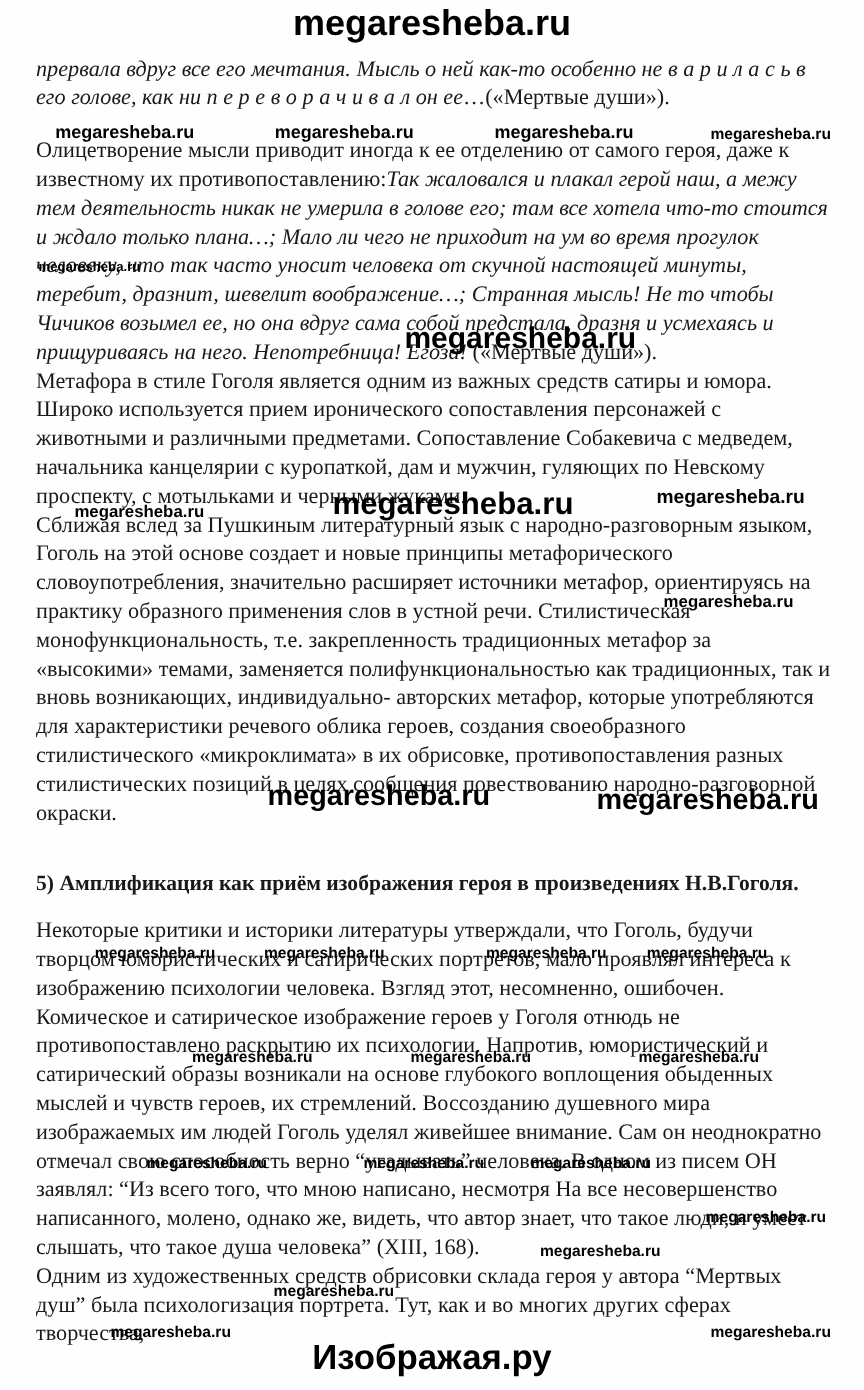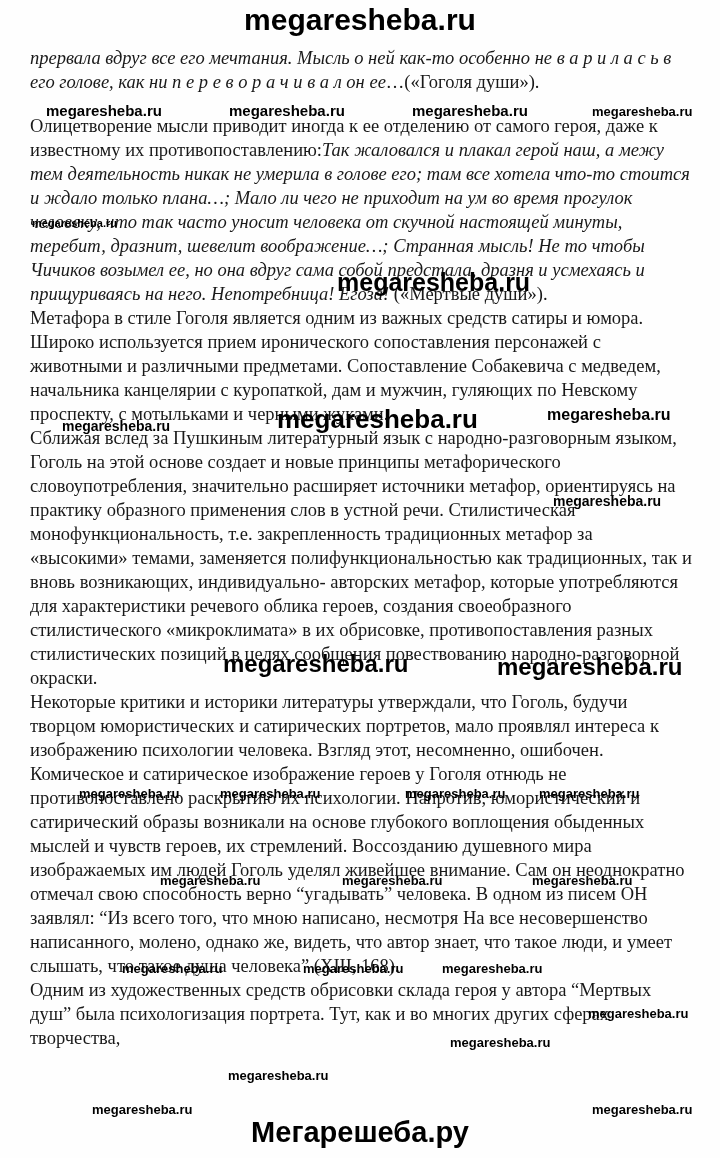--- a/index.html
+++ b/index.html
@@ -36,24 +36,25 @@
     color:#000; white-space:nowrap; line-height:1;
   }
 </style>
 </head>
 <body>
 
 <div class="page">
   <div class="header-wm">megaresheba.ru</div>
 
   <div class="text-col" id="text-col">
-      <p class="para"><span class="it">прервала вдруг все его мечтания. Мысль о ней как-то особенно не  в&nbsp;а&nbsp;р&nbsp;и&nbsp;л&nbsp;а&nbsp;с&nbsp;ь  в его голове, как ни  п&nbsp;е&nbsp;р&nbsp;е&nbsp;в&nbsp;о&nbsp;р&nbsp;а&nbsp;ч&nbsp;и&nbsp;в&nbsp;а&nbsp;л   он ее</span><span>…(«Гоголя души»).</span></p>
+      <p class="para"><span class="it">прервала вдруг все его мечтания. Мысль о ней как-то особенно не  в&nbsp;а&nbsp;р&nbsp;и&nbsp;л&nbsp;а&nbsp;с&nbsp;ь  в его голове, как ни  п&nbsp;е&nbsp;р&nbsp;е&nbsp;в&nbsp;о&nbsp;р&nbsp;а&nbsp;ч&nbsp;и&nbsp;в&nbsp;а&nbsp;л   он ее</span><span>…(«Мертвые души»).</span></p>
       <p class="para m-sm"><span>Олицетворение мысли приводит иногда к ее отделению от самого героя, даже к известному их противопоставлению:</span><span class="it">Так жаловался и плакал герой наш, а межу тем деятельность никак не умерила в голове его; там все хотела что-то стоится и ждало только плана…; Мало ли чего не приходит на ум во время прогулок человеку, что так часто уносит человека от скучной настоящей минуты, теребит, дразнит, шевелит воображение…; Странная мысль! Не то чтобы Чичиков возымел ее, но она вдруг сама собой предстала, дразня и усмехаясь и прищуриваясь на него. Непотребница! Егоза!</span><span> («Мертвые души»).</span></p>
       <p class="para"><span>Метафора в стиле Гоголя является одним из важных средств сатиры и юмора. Широко используется прием иронического сопоставления персонажей с животными и различными предметами. Сопоставление Собакевича с медведем, начальника канцелярии с куропаткой, дам и мужчин, гуляющих по Невскому проспекту, с мотыльками и черными жуками.</span></p>
       <p class="para"><span>Сближая вслед за Пушкиным литературный язык с народно-разговорным языком, Гоголь на этой основе создает и новые принципы метафорического словоупотребления, значительно расширяет источники метафор, ориентируясь на практику образного применения слов в устной речи. Стилистическая монофункциональность, т.е. закрепленность традиционных метафор за «высокими» темами, заменяется полифункциональностью как традиционных, так и вновь возникающих, индивидуально- авторских метафор, которые употребляются для характеристики речевого облика героев, создания своеобразного стилистического «микроклимата» в их обрисовке, противопоставления разных стилистических позиций  в целях сообщения повествованию народно-разговорной окраски.</span></p>
+      <p class="para m-heading"><span>5) Амплификация как приём изображения героя в произведениях Н.В.Гоголя.</span></p>
       <p class="para"><span>Некоторые критики и историки литературы утверждали, что Гоголь, будучи творцом юмористических и сатирических портретов, мало проявлял интереса к изображению психологии человека. Взгляд этот, несомненно, ошибочен. Комическое и сатирическое изображение героев у Гоголя отнюдь не противопоставлено раскрытию их психологии. Напротив, юмористический и сатирический образы возникали на основе глубокого воплощения обыденных мыслей и чувств героев, их стремлений. Воссозданию душевного мира изображаемых им людей Гоголь уделял живейшее внимание. Сам он неоднократно отмечал свою способность верно “угадывать” человека. В одном из писем ОН заявлял: “Из всего того, что мною написано, несмотря На все несовершенство написанного, молено, однако же, видеть, что автор знает, что такое люди, и умеет слышать, что такое душа человека” (XIII, 168).</span></p>
       <p class="para"><span>Одним из художественных средств обрисовки склада героя у автора “Мертвых душ” была психологизация портрета. Тут, как и во многих других сферах творчества,</span></p>
     </div>
 
   <div id="wm-layer">
       <div class="wm" style="left: 46px; top: 103px; font-size: 15px; color: rgb(0, 0, 0);">megaresheba.ru</div>
       <div class="wm" style="left: 229px; top: 103px; font-size: 15px; color: rgb(0, 0, 0);">megaresheba.ru</div>
       <div class="wm" style="left: 412px; top: 103px; font-size: 15px; color: rgb(0, 0, 0);">megaresheba.ru</div>
       <div class="wm" style="left: 592px; top: 105px; font-size: 13px; color: rgb(0, 0, 0);">megaresheba.ru</div>
       <div class="wm" style="left: 32px; top: 218px; font-size: 11px; color: rgb(0, 0, 0);">megaresheba.ru</div>
@@ -74,14 +75,14 @@
       <div class="wm" style="left: 122px; top: 962px; font-size: 13px; color: rgb(0, 0, 0);">megaresheba.ru</div>
       <div class="wm" style="left: 303px; top: 962px; font-size: 13px; color: rgb(0, 0, 0);">megaresheba.ru</div>
       <div class="wm" style="left: 442px; top: 962px; font-size: 13px; color: rgb(0, 0, 0);">megaresheba.ru</div>
       <div class="wm" style="left: 588px; top: 1007px; font-size: 13px; color: rgb(0, 0, 0);">megaresheba.ru</div>
       <div class="wm" style="left: 450px; top: 1036px; font-size: 13px; color: rgb(0, 0, 0);">megaresheba.ru</div>
       <div class="wm" style="left: 228px; top: 1069px; font-size: 13px; color: rgb(0, 0, 0);">megaresheba.ru</div>
       <div class="wm" style="left: 92px; top: 1103px; font-size: 13px; color: rgb(0, 0, 0);">megaresheba.ru</div>
       <div class="wm" style="left: 592px; top: 1103px; font-size: 13px; color: rgb(0, 0, 0);">megaresheba.ru</div>
     </div>
 
-  <div class="footer-wm">Мегарешеба.ру</div>
+  <div class="footer-wm">Изображая.ру</div>
 </div>
 
 </body></html>

